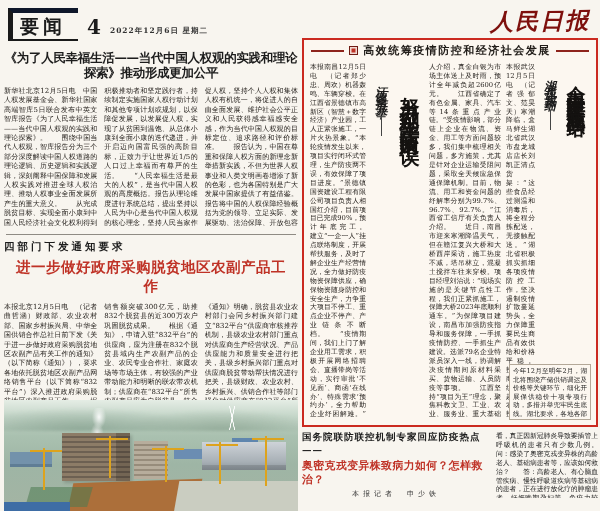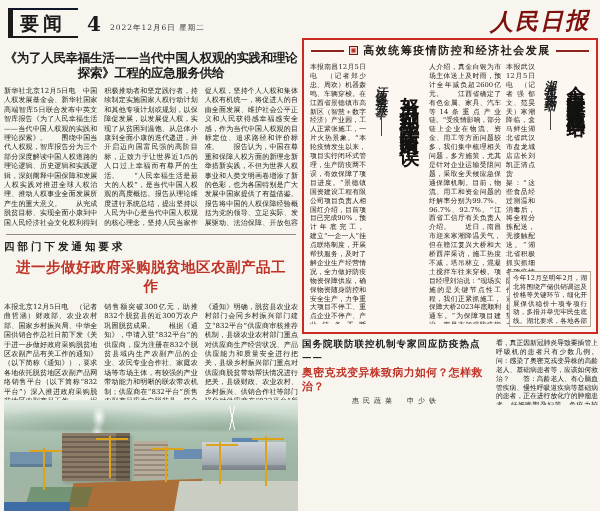--- a/index.html
+++ b/index.html
@@ -3,24 +3,24 @@
 <meta charset="utf-8">
 <style>
   * { margin:0; padding:0; box-sizing:border-box; }
   html,body { width:600px; height:511px; }
   body { font-family:"DejaVu Serif","Liberation Serif",serif; }
   .page { position:relative; width:600px; height:511px; background:#f8f5ef; overflow:hidden; color:#1c1c1c; }
 
   
   .hdr { position:absolute; top:6px; left:8px; right:10px; height:38px; }
   .hdr-left { position:absolute; left:0; top:2px; display:flex; align-items:flex-end; gap:9px; }
-  .section-box { border-left:5px solid #1a1a1a; border-top:2px solid #0f172a; border-bottom:2px solid #1a1a1a;
+  .section-box { border-left:5px solid #1a1a1a; border-top:5px solid #0f172a; border-bottom:2px solid #1a1a1a;
                  padding:2px 12px 2px 7px; font-size:19px; font-weight:bold; letter-spacing:4px; line-height:22px; }
   .pagenum { font-size:20px; font-weight:bold; padding-bottom:2px; }
-  .hdr-date { font-size:7.5px; font-weight:normal; color:#333; padding-bottom:5px; letter-spacing:1px; }
+  .hdr-date { font-size:7.5px; font-weight:bold; color:#333; padding-bottom:5px; letter-spacing:1px; }
   .masthead { position:absolute; right:0; top:0; font-family:"DejaVu Serif",serif; font-style:italic; font-weight:bold;
               font-size:23px; color:#7e100d; letter-spacing:2px; transform:rotate(-1deg); }
 
   
   .left { position:absolute; left:4px; top:50px; width:294px; height:461px; }
   .a1-headline { font-size:12.5px; font-weight:bold; text-align:center; line-height:15px; letter-spacing:-0.3px; }
   .cols { display:flex; gap:7px; overflow:hidden; margin-top:7px; }
   .col { flex:1; font-size:7px; line-height:9.4px; text-align:justify; overflow:hidden; color:#26221e; }
   .a1 .cols { height:140px; }
   .rule { border-top:1px solid #8f8b84; margin:7px 2px 5px; }
@@ -57,21 +57,21 @@
        background:radial-gradient(55% 45% at 50% 25%, rgba(252,252,252,.95), rgba(252,252,252,0) 72%),
                   radial-gradient(50% 40% at 40% 70%, rgba(242,242,242,.85), rgba(242,242,242,0) 72%); }
   .crane { width:32px; height:42px; }
   .crane::before { content:""; position:absolute; left:13px; top:0; bottom:0; width:2px; background:#dda31d; }
   .crane::after { content:""; position:absolute; left:0; right:0; top:2px; height:2px; background:#dda31d; }
   .cr1 { left:26px; top:48px; } .cr2 { left:92px; top:36px; } .cr3 { left:148px; top:46px; height:36px; }
   .cr4 { left:202px; top:42px; } .cr5 { left:248px; top:36px; height:50px; }
 
   
   .right { position:absolute; left:302px; top:38px; width:296px; height:473px; }
-  .redbox { position:relative; height:296px; border:2px solid #cb2a20; background:#fcf7f0; }
+  .redbox { position:relative; height:389px; border:2px solid #cb2a20; background:#fcf7f0; }
   .rb-hdr { display:flex; align-items:center; gap:5px; padding:3px 7px 1px; }
   .rb-line { flex:1; height:2px; background:#8e241c; }
   .rb-icon { width:9px; height:9px; background:#bf3226; border:1px solid #6f1b14; box-shadow:inset 0 0 0 1.5px #f1d9d2; flex:0 0 auto; }
   .rb-title { font-size:11px; font-weight:bold; letter-spacing:1.5px; color:#211d19; }
   .rb-body { display:flex; gap:5px; padding:4px 6px 6px; height:calc(100% - 21px); }
   .rb-col { font-size:6.8px; line-height:8.9px; text-align:justify; overflow:hidden; color:#26221e; }
   .c-jx1 { width:56px; }
   .c-jx2 { width:72px; }
   .c-hb1 { flex:1; }
   .kick-v { writing-mode:vertical-rl; font-family:"DejaVu Serif",serif; font-style:italic; font-weight:bold;
@@ -103,21 +103,21 @@
         <span>要闻</span>
       </div>
       <div class="pagenum">4</div>
       <div class="hdr-date">2022年12月6日 星期二</div>
     </div>
     <div class="masthead">人民日报</div>
   </div>
 
   <div class="left">
     <div class="a1">
-      <h1 class="a1-headline">《为了人民幸福生活——当代中国人权观的实践和理论探索》工程的应急服务供给</h1>
+      <h1 class="a1-headline">《为了人民幸福生活——当代中国人权观的实践和理论探索》推动形成更加公平</h1>
       <div class="cols">
         <div class="col">新华社北京12月5日电　中国人权发展基金会、新华社国家高端智库5日联合发布中英文智库报告《为了人民幸福生活——当代中国人权观的实践和理论探索》。　　围绕中国当代人权观，智库报告分为三个部分深度解读中国人权道路的理论逻辑、历史逻辑和实践逻辑，深刻阐释中国保障和发展人权实践对推进全球人权治理、推动人权事业全面发展所产生的重大意义。　　从完成脱贫目标、实现全面小康到中国人民经济社会文化权利得到有效保障，聚焦当代中国人权观的“实践基础”，报告指出，中国对人权的保障不是停留在口头上，而是落实到一件件具体的民生实事上。　　报告称，中国共产党是人权事业的</div>
         <div class="col">积极推动者和坚定践行者，持续制定实施国家人权行动计划和其他专项计划或规划，以保障促发展，以发展促人权，实现了从贫困到温饱、从总体小康到全面小康的迭代递进，并开启迈向国富民强的高阶目标，正致力于让世界近1/5的人口过上幸福而有尊严的生活。　　“人民幸福生活是最大的人权”，是当代中国人权观的高度概括。报告从理论维度进行系统总结，提出坚持以人民为中心是当代中国人权观的核心理念，坚持人民当家作主是当代中国人权观的民主要义，坚持民生为人权发展基础是当代中国人权观的民生追求。　　同时，报告梳理出当代中国人权观的认识论、实践论、价值论，即坚持人权属性的全面性、具体性、现实性，坚持以发展</div>
         <div class="col">促人权，坚持个人人权和集体人权有机统一，将促进人的自由全面发展、维护社会公平正义和人民获得感幸福感安全感，作为当代中国人权观的目标定位、追求路径和评价标准。　　报告认为，中国在尊重和保障人权方面的新理念新举措新实践，不但为世界人权事业和人类文明画卷增添了新的色彩，也为各国特别是广大发展中国家提供了有益借鉴。　　报告将中国的人权保障经验概括为党的领导、立足实际、发展驱动、法治保障、开放包容五个方面，主张加强不同文明交流互鉴，解决全球人权“治理赤字”，推动形成更加公平、公正、合理、包容的全球人权治理体系，共同构建人类命运共同体。</div>
       </div>
     </div>
 
     <div class="rule"></div>
 
     <div class="a2">
@@ -177,20 +177,20 @@
         </div>
         <div class="head-v hb">全力保障重要民生商品供给</div>
       </div>
       <div class="rb-note">今年12月至明年2月，湖北将围绕产储供销调运及价格等关键环节，细化开展保供稳价十项专项行动，多措并举兜牢民生底线。湖北要求，各地各部门把重要民生商品保供稳价作为岁末年初民生保障工作的重中之重，全面加强重要民生商品产储供销调运及价格等各重点领域、重点环节形势分析，全力防范重要民生商品价格大幅波动风险。</div>
     </div>
 
     <div class="qa">
       <div class="qa-main">
         <div class="qa-kicker">国务院联防联控机制专家回应防疫热点——</div>
         <div class="qa-headline">奥密克戎变异株致病力如何？怎样救治？</div>
-        <div class="qa-byline">惠民蔬菜　申少铁</div>
+        <div class="qa-byline">本报记者　申少铁</div>
 
       </div>
       <div class="qa-side">看，真正因新冠肺炎导致要插管上呼吸机的患者只有少数几例。　　问：感染了奥密克戎变异株的高龄老人、基础病患者等，应该如何救治？　　答：高龄老人、有心脑血管疾病、慢性呼吸道疾病等基础病的患者，正在进行放化疗的肿瘤患者，妊娠晚期孕妇等，免疫力较低，可归纳为脆弱群体。以目前救治情况看，他们感染新冠病毒后出现重症的风险相对较高。</div>
     </div>
   </div>
 
 </div>
 
 </body></html>

